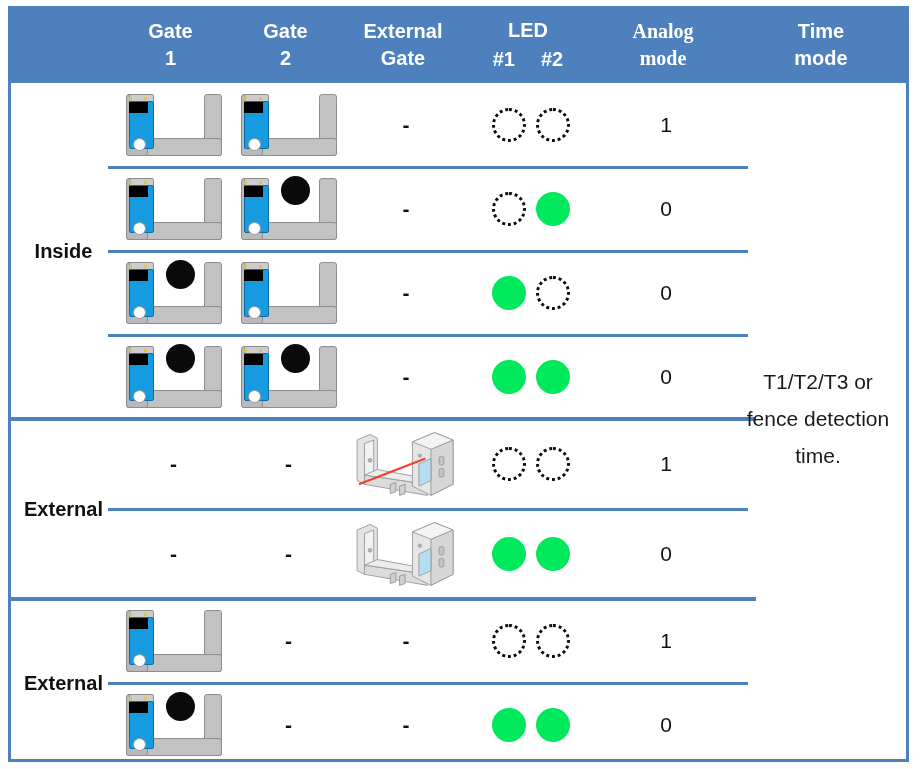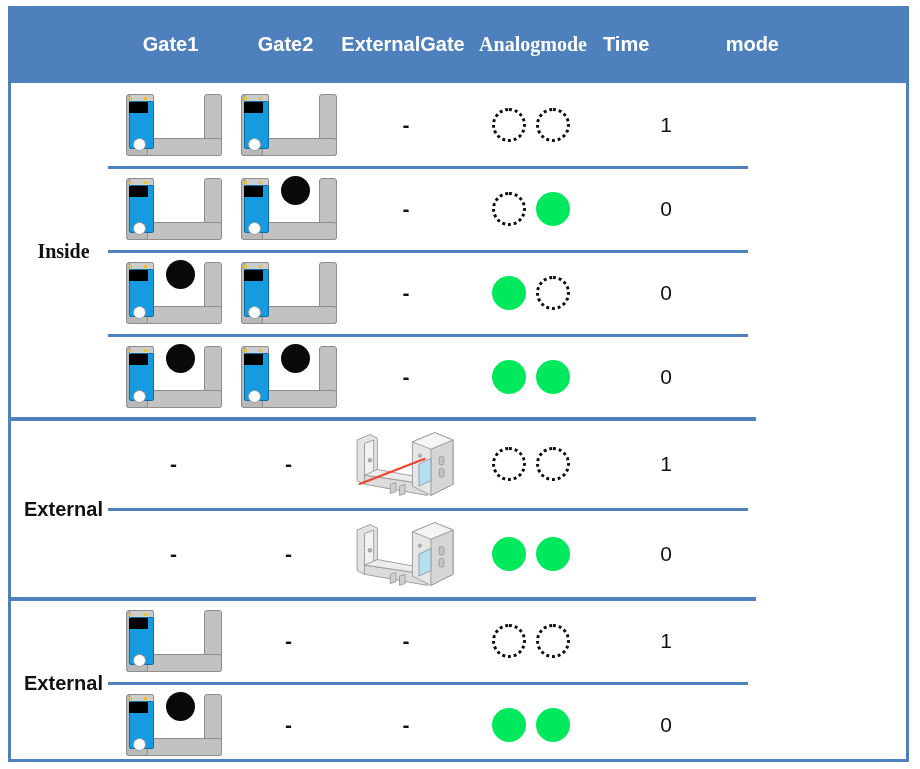--- a/index.html
+++ b/index.html
@@ -16,38 +16,38 @@
   }
 
   
   .thead{
     position:absolute;left:8px;top:6px;width:901px;height:77px;
     background:#4D80BC;
     display:flex;
     box-sizing:border-box;
   }
   .th{
-    display:flex;flex-direction:row;align-items:center;justify-content:center;
+    display:flex;flex-direction:column;align-items:center;justify-content:center;
     color:#ffffff;font-weight:bold;font-size:20px;line-height:1.35;
     text-align:center;
     box-sizing:border-box;
   }
   .th-line{display:block;}
   .th.led-head{justify-content:center;}
   .led-head .led-top{font-size:20px;}
   .led-head .led-sub{display:flex;gap:26px;margin-top:2px;}
 
   
   .c-group {width:105px;}
   .c-g1    {width:115px;}
   .c-g2    {width:115px;}
   .c-ext   {width:120px;}
   .c-led   {width:130px;}
   .c-analog{width:140px;font-family:Liberation Serif, serif;}
-  .c-time  {width:176px;justify-content:space-between;}
+  .c-time  {width:176px;}
 
   
   .tbody{
     position:absolute;left:8px;top:83px;width:901px;height:679px;
     border-left:3px solid #4D80BC;
     border-right:3px solid #4D80BC;
     border-bottom:3px solid #4D80BC;
     box-sizing:border-box;
   }
   .rows{position:absolute;left:0;top:0;width:895px;height:673px;}
@@ -169,20 +169,27 @@
     <div class="th c-g2">
       <span class="th-line">Gate</span>
       <span class="th-line">2</span>
     </div>
 
     <div class="th c-ext">
       <span class="th-line">External</span>
       <span class="th-line">Gate</span>
     </div>
 
+    <div class="th c-led led-head">
+      <span class="led-top">LED</span>
+      <span class="led-sub">
+        <span>#1</span>
+        <span>#2</span>
+      </span>
+    </div>
 
     <div class="th c-analog">
       <span class="th-line">Analog</span>
       <span class="th-line">mode</span>
     </div>
 
     <div class="th c-time">
       <span class="th-line">Time</span>
       <span class="th-line">mode</span>
     </div>
@@ -338,21 +345,21 @@
           </div>
           <div class="cell dash" style="width: 120px;">-</div>
           <div class="cell" style="width: 130px;">
             <div class="leds">
               <div class="led on"></div>
               <div class="led on"></div>
             </div>
           </div>
           <div class="cell num" style="width: 140px;">0</div>
         </div>
-        <div class="grouplabel" style="top: 0px; height: 336px; font-family: Liberation Serif, serif;">Inside</div>
+        <div class="grouplabel" style="top: 0px; height: 336px;">Inside</div>
         <div class="sep-group" style="top: 334px;"></div>
         <div class="row" style="position: absolute; left: 0px; top: 336px; width: 745px; height: 90px;">
           <div class="cell" style="width: 105px;"></div>
           <div class="cell dash" style="width: 115px;">-</div>
           <div class="cell dash" style="width: 115px;">-</div>
           <div class="cell" style="width: 120px;">
             <svg class="extdev" viewBox="0 0 130 80">
               <g stroke="#9a9a9a" stroke-width="1" stroke-linejoin="round">
                 <polygon points="12,14 26,8 34,12 34,56 20,62 12,58" fill="#e3e3e3"></polygon>
                 <polygon points="20,18 30,14 30,52 20,56" fill="#f2f2f2"></polygon>
@@ -462,15 +469,16 @@
           <div class="cell" style="width: 130px;">
             <div class="leds">
               <div class="led on"></div>
               <div class="led on"></div>
             </div>
           </div>
           <div class="cell num" style="width: 140px;">0</div>
         </div>
         <div class="grouplabel" style="top: 516px; height: 168px;">External</div>
       </div>
+    <div class="timecell">T1/T2/T3 or fence detection time.</div>
   </div>
 
 </div>
 
 </body></html>

